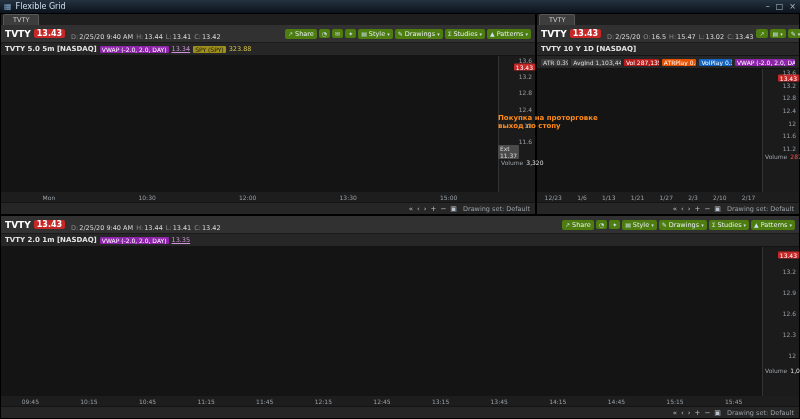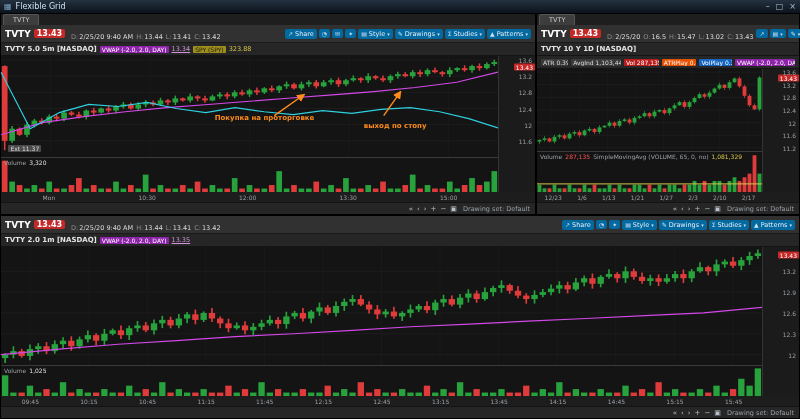--- a/index.html
+++ b/index.html
@@ -16,38 +16,38 @@
   #panel-b{width:264px;height:202px;}
   #panel-c{width:800px;height:204px;}
   .tabs{height:11px;background:#1e1e1e;display:flex;align-items:flex-end;padding-left:2px;flex:0 0 auto;}
   .tab{background:#3d3d3d;color:#ccc;font-size:6.5px;padding:0 9px;height:10px;line-height:10px;border:1px solid #575757;border-bottom:none;border-radius:2px 2px 0 0;}
   .toolbar{height:17px;background:#313131;display:flex;align-items:center;gap:3px;padding:0 4px;flex:0 0 auto;border-bottom:1px solid #1a1a1a;}
   .sym{color:#fff;font-weight:bold;font-size:9px;}
   .last{background:#c62828;color:#fff;font-weight:bold;font-size:8px;padding:0 3px;border-radius:2px;}
   .fl{color:#8d8d8d;font-size:6.5px;margin-left:3px;}
   .fv{color:#dcdcdc;font-size:6.5px;margin-left:1px;}
   .tb-right{margin-left:auto;display:flex;gap:2px;align-items:center;}
-  .btn{background:#0369a1;color:#e8eef4;font-size:6.5px;padding:1px 3px;border-radius:2px;display:flex;gap:2px;align-items:center;white-space:nowrap;}
+  .btn{background:#4d7c0f;color:#e8eef4;font-size:6.5px;padding:1px 3px;border-radius:2px;display:flex;gap:2px;align-items:center;white-space:nowrap;}
   .btn .ic{font-size:6px;color:#cfe2f2;}
   .caret{font-size:5px;color:#cfdcea;}
   .statusrow{height:12px;background:#262626;display:flex;align-items:center;gap:3px;padding:0 4px;flex:0 0 auto;border-bottom:1px solid #141414;}
   .chart-title{color:#e4e4e4;font-size:7px;font-weight:bold;white-space:nowrap;}
   .chip{font-size:6px;padding:0 2px;border-radius:1px;white-space:nowrap;}
   .chip.magenta{background:#8e24aa;color:#fff;}
   .chipval.magenta{color:#ce93d8;font-size:6.5px;text-decoration:underline;}
   .chip.yellow{background:#9e8f1c;color:#141414;}
   .chipval.yellow{color:#d9c64a;font-size:6.5px;}
   .badgechip{font-size:6px;padding:0 2px;border-radius:1px;color:#fff;white-space:nowrap;overflow:hidden;max-width:70px;}
   .badgechip.plain{background:#3a3a3a;color:#ddd;}
   .badgechip.red{background:#b71c1c;}
   .badgechip.orange{background:#e65100;}
   .badgechip.blue{background:#1565c0;}
   .badgechip.magenta{background:#8e24aa;}
   .chartwrap{flex:1;display:flex;position:relative;background:#141414;min-height:0;}
-  .plot{flex:1;display:flex;flex-direction:column;position:relative;min-width:0;}
+  .plot{flex:1;display:flex;flex-direction:column;position:relative;min-width:0;align-items:flex-end;}
   .pricearea{position:relative;flex:1;border-bottom:1px solid #3a3a3a;min-height:0;}
   .volarea{position:relative;}
   #panel-a .volarea{height:34px;} #panel-b .volarea{height:40px;} #panel-c .volarea{height:30px;}
   svg.fill{position:absolute;inset:0;width:100%;height:100%;display:block;}
   .axis{width:36px;background:#1b1b1b;border-left:1px solid #333;display:flex;flex-direction:column;flex:0 0 auto;}
   .axis .pt{flex:1;position:relative;}
   #panel-a .axis .vt{height:35px;} #panel-b .axis .vt{height:41px;} #panel-c .axis .vt{height:31px;}
   .ytick{position:absolute;right:3px;transform:translateY(-50%);color:#9aa0a6;font-size:6px;}
   .pbadge{position:absolute;right:0;transform:translateY(-50%);background:#c62828;color:#fff;font-size:6px;padding:0 2px;border-radius:1px;}
   .vol-label{position:absolute;top:1px;left:3px;font-size:6px;color:#9aa0a6;display:flex;gap:3px;z-index:2;white-space:nowrap;}

